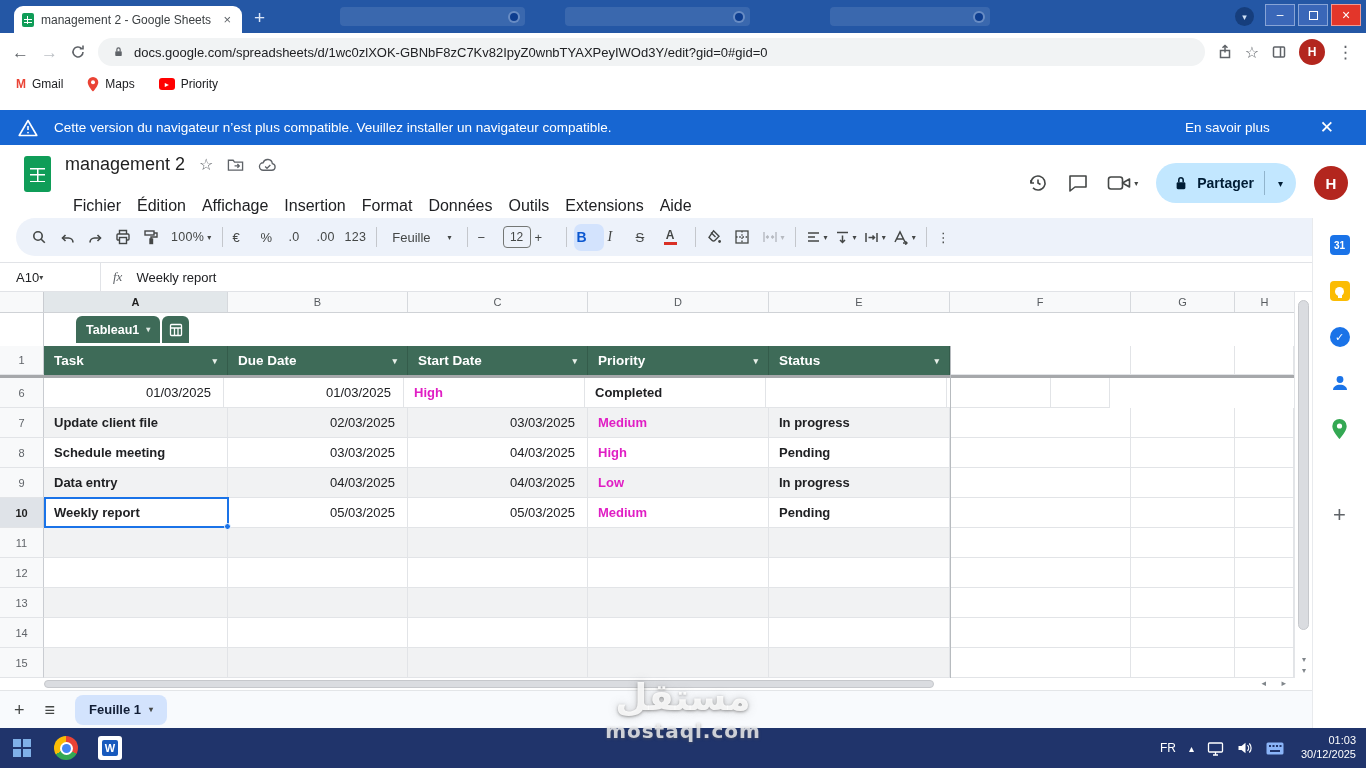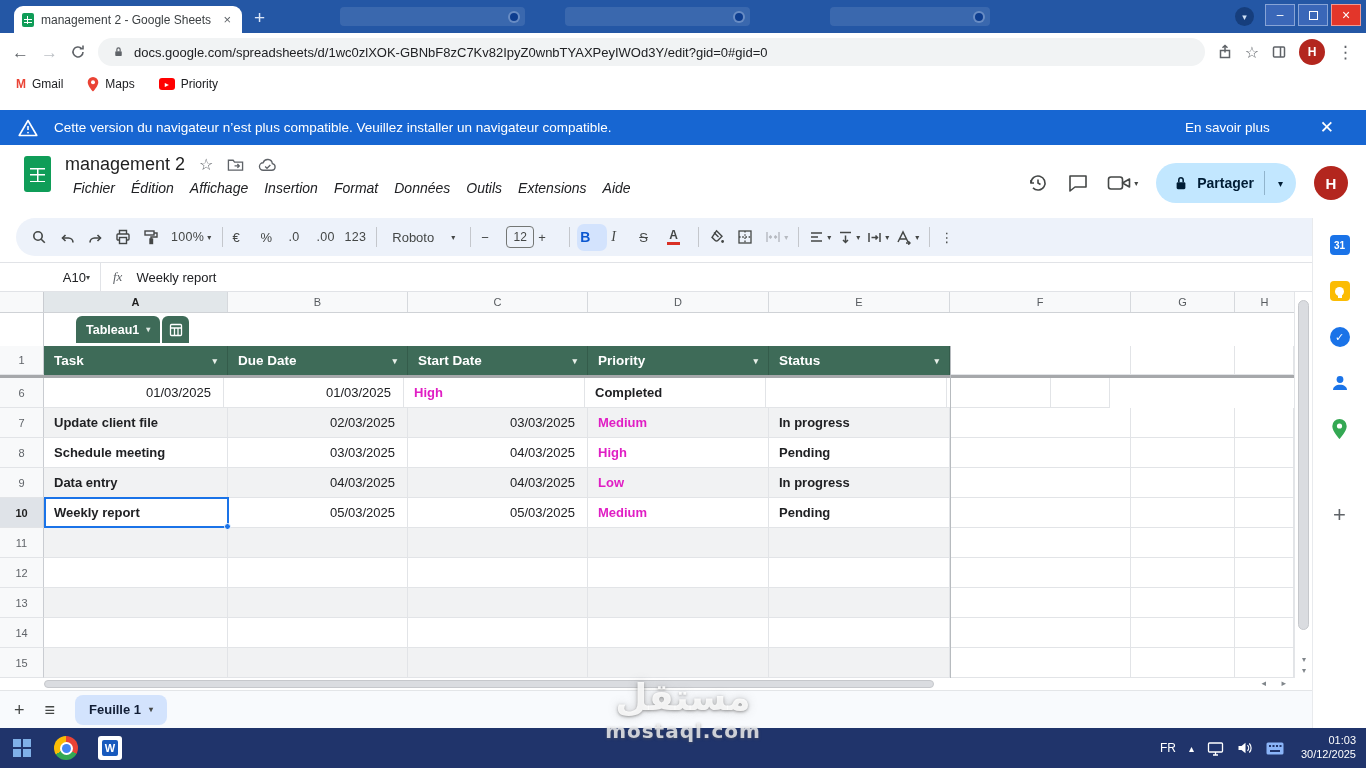--- a/index.html
+++ b/index.html
@@ -52,21 +52,21 @@
   .logo{width:27px;height:36px;margin:2px 14px 0 10px;background:#0f9d58;border-radius:3px;position:relative;flex:none;}
   .logo::after{content:"";position:absolute;left:6px;top:12px;width:15px;height:14px;
     background:linear-gradient(#fff,#fff) 0 0/15px 1.5px no-repeat,
     linear-gradient(#fff,#fff) 0 6px/15px 1.5px no-repeat,
     linear-gradient(#fff,#fff) 0 12.5px/15px 1.5px no-repeat,
     linear-gradient(#fff,#fff) 7px 0/1.5px 14px no-repeat;}
   .ah-main{display:flex;flex-direction:column;}
   .title-row{display:flex;align-items:center;gap:14px;}
   .doc-title{font-size:18px;color:#1f1f1f;}
   .doc-ic{color:#5f6368;}
-  .menu-row{display:flex;margin-top:3px;font-size:14px;color:#202124;font-style:italic;}
+  .menu-row{display:flex;margin-top:20px;font-size:16px;color:#202124;}
   .menu-item{padding:2px 8px;border-radius:6px;}
   .ah-right{margin-left:auto;display:flex;align-items:center;gap:18px;padding-right:4px;}
   .hdr-ic{color:#444746;display:flex;align-items:center;gap:3px;}
   .partager{height:40px;background:#c2e7ff;border-radius:20px;display:flex;align-items:center;color:#001d35;}
   .partager-main{display:flex;align-items:center;gap:9px;padding:0 10px 0 18px;font-size:14px;font-weight:bold;}
   .partager-sep{width:1px;height:24px;background:rgba(0,29,53,.25);}
   .partager-caret{padding:0 13px;font-size:10px;}
   .avatar-lg{width:34px;height:34px;border-radius:50%;background:#b3261e;color:#fff;font-size:15px;font-weight:bold;display:flex;align-items:center;justify-content:center;}
 
   
@@ -80,21 +80,21 @@
   .tb-strike{text-decoration:line-through;font-size:13px;}
   .tb-colorA{display:flex;flex-direction:column;align-items:center;line-height:1;}
   .tb-colorA .bar{width:13px;height:3px;background:#d93025;margin-top:1px;}
   .tb-size-box{width:28px;height:22px;border:1px solid #747775;border-radius:4px;display:flex;align-items:center;justify-content:center;font-size:12px;}
   .tb-num{font-size:12.5px;letter-spacing:.3px;}
   .tb-collapse{margin-left:auto;font-size:11px;color:#444746;}
   .tb-disabled svg *{stroke:#b6bac0 !important;}
 
   
   .formulabar{height:30px;border-top:1px solid #e1e3e7;border-bottom:1px solid #e1e3e7;display:flex;align-items:center;background:#fff;}
-  .namebox{width:100px;display:flex;align-items:center;justify-content:flex-end;padding:0 10px 0 16px;font-size:13px;flex:none;}
+  .namebox{width:100px;display:flex;align-items:center;justify-content:flex-start;padding:0 10px 0 16px;font-size:13px;flex:none;}
   .fb-sep{width:1px;height:29px;background:#e1e3e7;}
   .fx{font-style:italic;font-family:"Liberation Serif",serif;color:#5f6368;font-size:13px;margin:0 14px 0 12px;}
   .fb-value{font-size:13px;color:#202124;}
 
   
   .gridband{height:386px;position:relative;background:#fff;}
   .w-rn{width:44px;flex:none;}.w-a{width:184px;flex:none;}.w-b{width:180px;flex:none;}
   .w-c{width:180px;flex:none;}.w-d{width:181px;flex:none;}.w-e{width:181px;flex:none;}
   .w-f{width:181px;flex:none;}.w-g{width:104px;flex:none;}.w-h{width:59px;flex:none;}
   .colheaders{display:flex;height:21px;background:#f8f9fa;border-bottom:1px solid #cfd2d6;width:1294px;}
@@ -361,21 +361,21 @@
         <span class="caret">▾</span>
       </span>
     <span class="tb-sep"></span>
     <span class="tb">€</span>
     <span class="tb">%</span>
     <span class="tb tb-num">.0</span>
     <span class="tb tb-num">.00</span>
     <span class="tb tb-num">123</span>
     <span class="tb-sep"></span>
     <span class="tb" style="padding:0 8px;">
-        <span>Roboto</span>
+        <span>Feuille</span>
         <span class="caret" style="margin-left:14px;">▾</span>
       </span>
     <span class="tb-sep"></span>
     <span class="tb">−</span>
     <span class="tb-size-box">12</span>
     <span class="tb">+</span>
     <span class="tb-sep"></span>
     <span class="tb tb-bold">B</span>
     <span class="tb tb-italic">I</span>
     <span class="tb tb-strike">S</span>

